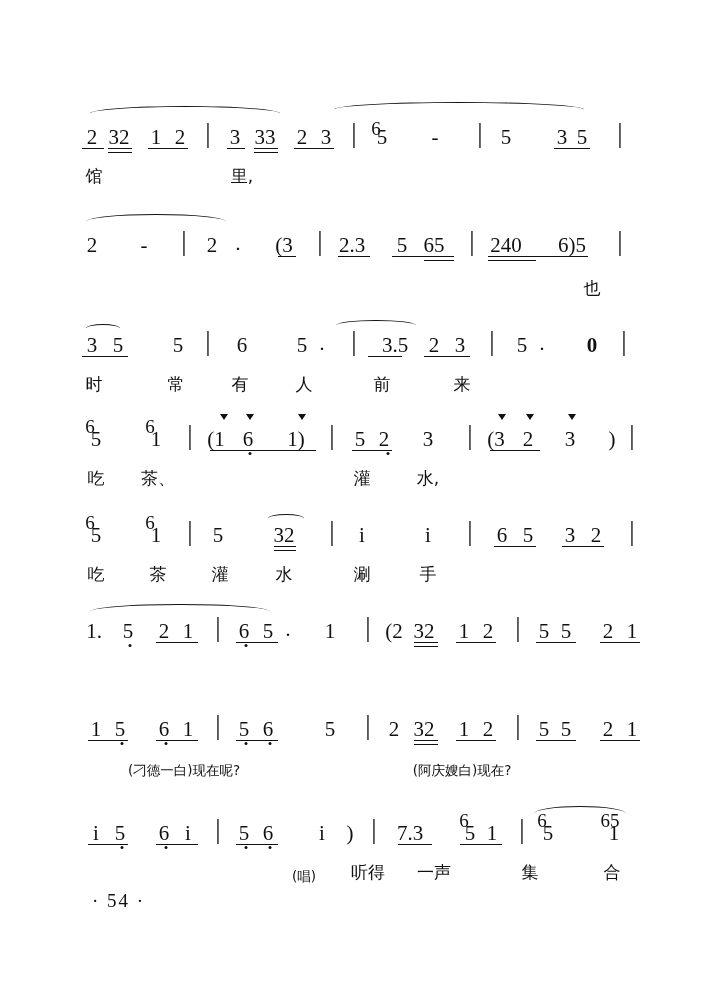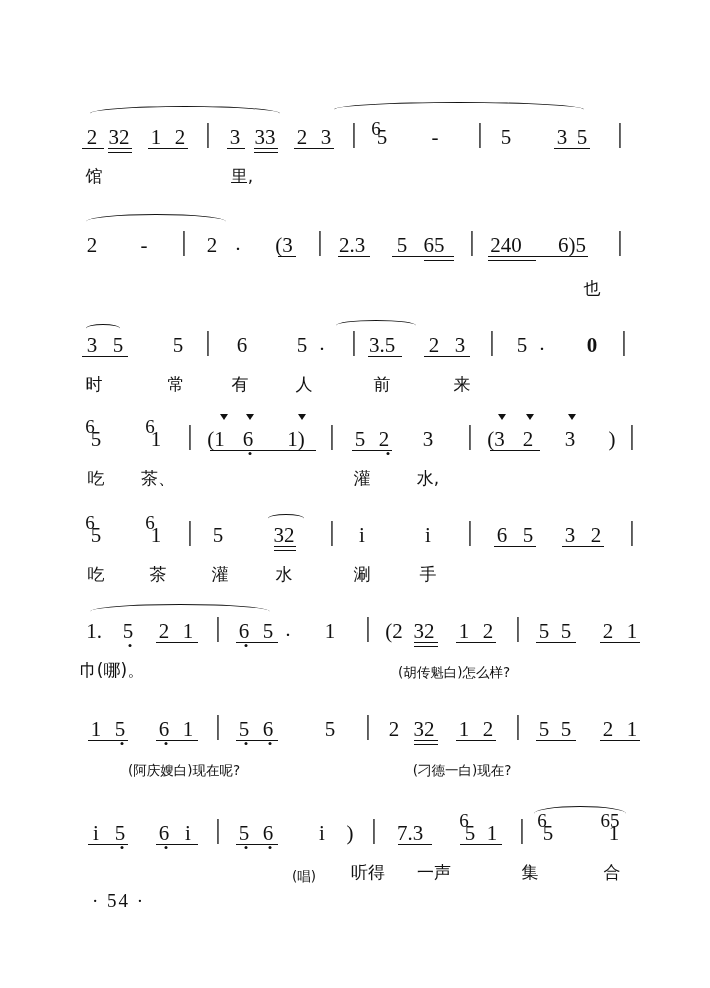--- a/index.html
+++ b/index.html
@@ -212,21 +212,21 @@
       <div class="slur" style="left:264px; top:2px; width:80px; height:10px;"></div>
       <div class="notes">
         <span class="tok num" style="left:20px; top:16px;">3</span>
         <span class="tok num" style="left:46px; top:16px;">5</span>
         <span class="tok num" style="left:106px; top:16px;">5</span>
         <span class="tok bar" style="left:136px; top:12px;">|</span>
         <span class="tok num" style="left:170px; top:16px;">6</span>
         <span class="tok num" style="left:230px; top:16px;">5</span>
         <span class="tok num" style="left:250px; top:20px;">·</span>
         <span class="tok bar" style="left:282px; top:12px;">|</span>
-        <span class="tok num" style="left:310px; top:16px;">3.5</span>
+        <span class="tok num" style="left:323px; top:16px;">3.5</span>
         <span class="tok num" style="left:362px; top:16px;">2</span>
         <span class="tok num" style="left:388px; top:16px;">3</span>
         <span class="tok bar" style="left:420px; top:12px;">|</span>
         <span class="tok num" style="left:450px; top:16px;">5</span>
         <span class="tok num" style="left:470px; top:20px;">·</span>
         <span class="tok num" style="left:520px; top:16px;"><b>0</b></span>
         <span class="tok bar" style="left:552px; top:12px;">|</span>
         <div class="ul" style="left:10px; top:38px; width:46px;"></div>
         <div class="ul" style="left:296px; top:38px; width:34px;"></div>
         <div class="ul" style="left:352px; top:38px; width:46px;"></div>
@@ -348,24 +348,20 @@
         <span class="tok num" style="left:560px; top:16px;">1</span>
         <div class="dot-below" style="left:58px; top:40px;"></div>
         <div class="dot-below" style="left:174px; top:40px;"></div>
         <div class="ul" style="left:84px; top:38px; width:42px;"></div>
         <div class="ul" style="left:164px; top:38px; width:42px;"></div>
         <div class="ul" style="left:342px; top:38px; width:24px;"></div>
         <div class="ul" style="left:342px; top:42px; width:24px;"></div>
         <div class="ul" style="left:384px; top:38px; width:40px;"></div>
         <div class="ul" style="left:464px; top:38px; width:40px;"></div>
         <div class="ul" style="left:528px; top:38px; width:40px;"></div>
-      </div>
-      <div class="lyrics">
-        <span class="tok lyr" style="left:40px; top:16px;">巾(哪)。</span>
-        <span class="tok lyr sm" style="left:382px; top:18px;">(胡传魁白)怎么样?</span>
       </div>
     </div>
   </div>
 
   <div class="system" style="top:702px;">
     <div class="staffline">
       <div class="notes">
         <span class="tok num" style="left:24px; top:16px;">1</span>
         <span class="tok num" style="left:48px; top:16px;">5</span>
         <span class="tok num" style="left:92px; top:16px;">6</span>
@@ -391,22 +387,22 @@
         <div class="ul" style="left:16px; top:38px; width:40px;"></div>
         <div class="ul" style="left:84px; top:38px; width:42px;"></div>
         <div class="ul" style="left:164px; top:38px; width:42px;"></div>
         <div class="ul" style="left:342px; top:38px; width:24px;"></div>
         <div class="ul" style="left:342px; top:42px; width:24px;"></div>
         <div class="ul" style="left:384px; top:38px; width:40px;"></div>
         <div class="ul" style="left:464px; top:38px; width:40px;"></div>
         <div class="ul" style="left:528px; top:38px; width:40px;"></div>
       </div>
       <div class="lyrics">
-        <span class="tok lyr sm" style="left:112px; top:18px;">(阿庆嫂白)现在呢?</span>
-        <span class="tok lyr sm" style="left:390px; top:18px;">(刁德一白)现在?</span>
+        <span class="tok lyr sm" style="left:112px; top:18px;">(刁德一白)现在呢?</span>
+        <span class="tok lyr sm" style="left:390px; top:18px;">(阿庆嫂白)现在?</span>
       </div>
     </div>
   </div>
 
   <div class="system" style="top:806px;">
     <div class="staffline">
       <div class="slur" style="left:462px; top:0px; width:92px;"></div>
       <div class="notes">
         <span class="tok num" style="left:24px; top:16px;">i</span>
         <span class="tok num" style="left:48px; top:16px;">5</span>

